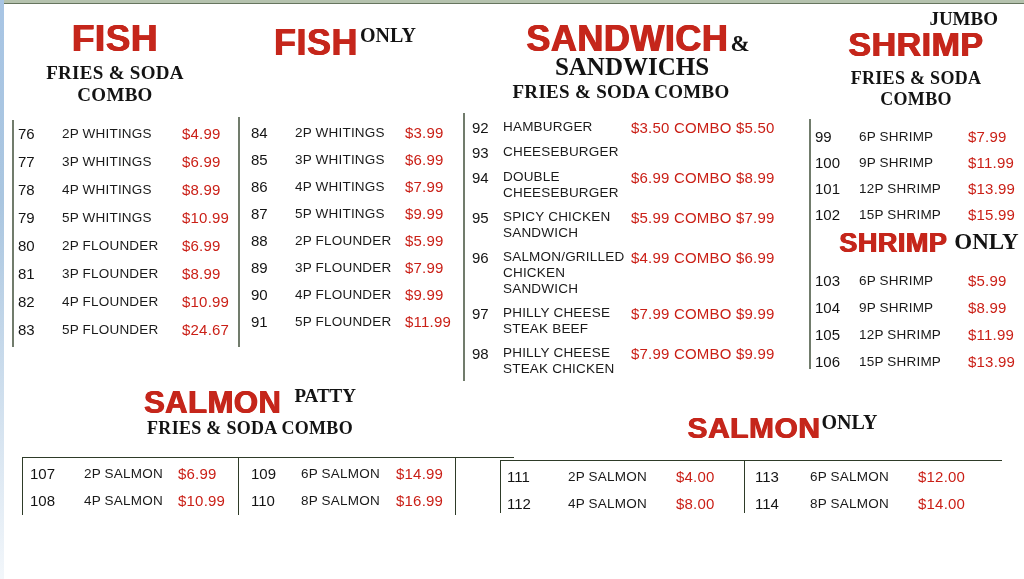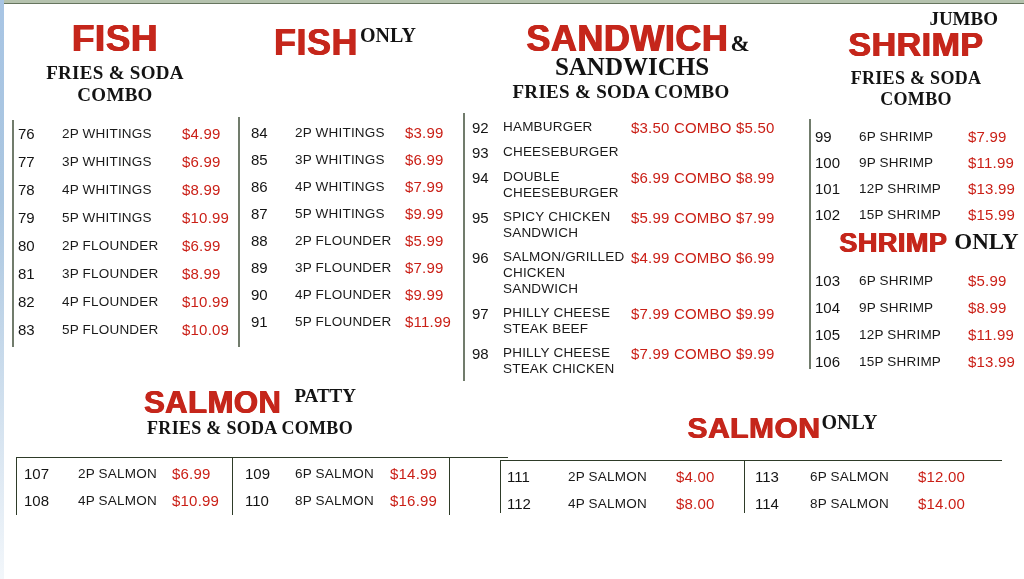--- a/index.html
+++ b/index.html
@@ -14,21 +14,21 @@
   .items{position:absolute}
   .row{display:flex;align-items:flex-start;font-weight:normal;line-height:17px;
        margin-bottom:var(--mb,10px);padding-left:var(--pad,6px)}
   .row .num{flex:0 0 var(--numw,44px);font-size:15px;color:#141414}
   .row .label{flex:0 0 var(--labw,118px);font-size:13.5px;color:#1a1a1a;
        white-space:pre-line;letter-spacing:.2px;line-height:var(--llh,17px)}
   .row .price{font-size:15px;color:#ca1f16;white-space:nowrap;letter-spacing:.2px}
   .vline{position:absolute;width:2px;background:rgba(52,68,46,.7)}
   .tbl{position:absolute;display:flex;border-top:1.5px solid #2e3b28}
   .tbl .half{box-sizing:border-box;padding-top:7px}
-  #tbl1{left:16px;top:457px;width:492px;height:57px}
+  #tbl1{left:22px;top:457px;width:492px;height:57px}
   #tbl1 .h1{width:217px;border-left:1.5px solid #2e3b28;border-right:1.5px solid #2e3b28}
   #tbl1 .h2{width:217px;border-right:1.5px solid #2e3b28}
   #tbl2{left:500px;top:460px;width:502px;height:52px}
   #tbl2 .h1{width:245px;border-left:1.5px solid #2e3b28;border-right:1.5px solid #2e3b28}
   #tbl2 .h2{width:257px}
   #edge-top{position:absolute;left:0;top:0;width:1024px;height:3px;background:#b5c2ae;
             border-bottom:1px solid #66755e;z-index:5}
   #edge-left{position:absolute;left:0;top:0;width:4px;height:579px;z-index:5;
             background:linear-gradient(180deg,#a8c5e4 0%,#aac6e0 35%,rgba(170,198,224,.15) 100%)}
 </style>
@@ -81,21 +81,21 @@
         <span class="price">$8.99</span>
       </div>
       <div class="row">
         <span class="num">82</span>
         <span class="label">4P FLOUNDER</span>
         <span class="price">$10.99</span>
       </div>
       <div class="row">
         <span class="num">83</span>
         <span class="label">5P FLOUNDER</span>
-        <span class="price">$10.09</span>
+        <span class="price">$24.67</span>
       </div>
     </div>
 
   <div class="abs center" style="left:250px;top:24px;width:190px">
     <span class="t-red" style="font-size:36px">FISH</span><span class="t-serif sup" style="font-size:20px;top:-13px;margin-left:2px">ONLY</span>
   </div>
   <div class="items" style="left:238px;top:124px;width:227px;--pad:13px;--numw:44px;--labw:110px;--mb:10px">
       <div class="row">
         <span class="num">84</span>
         <span class="label">2P WHITINGS</span>

